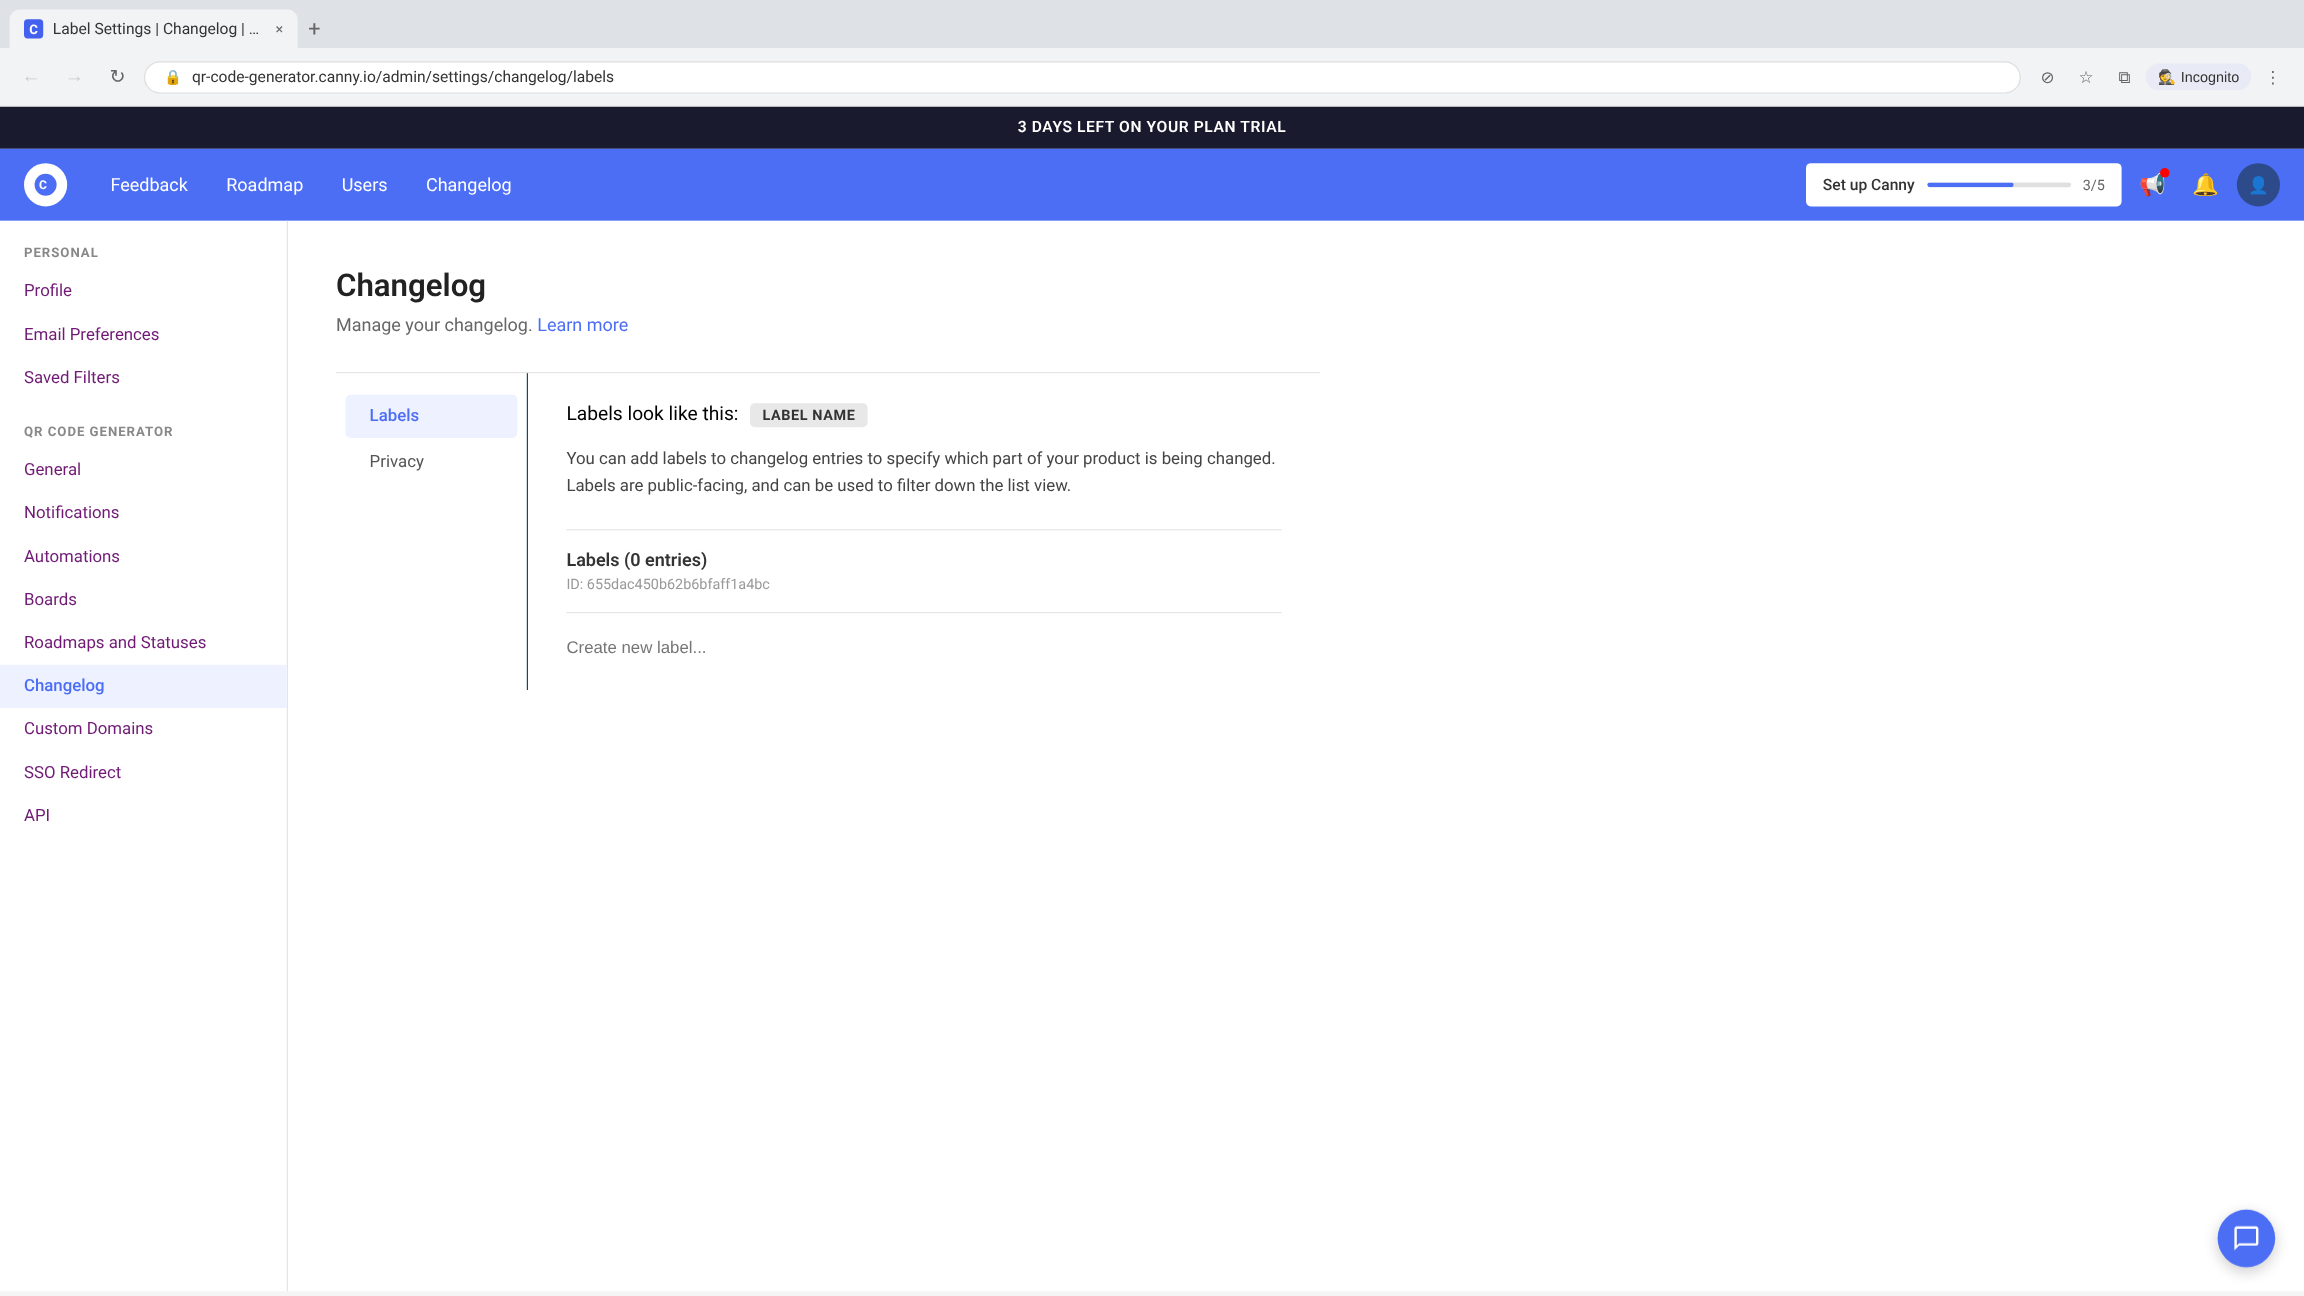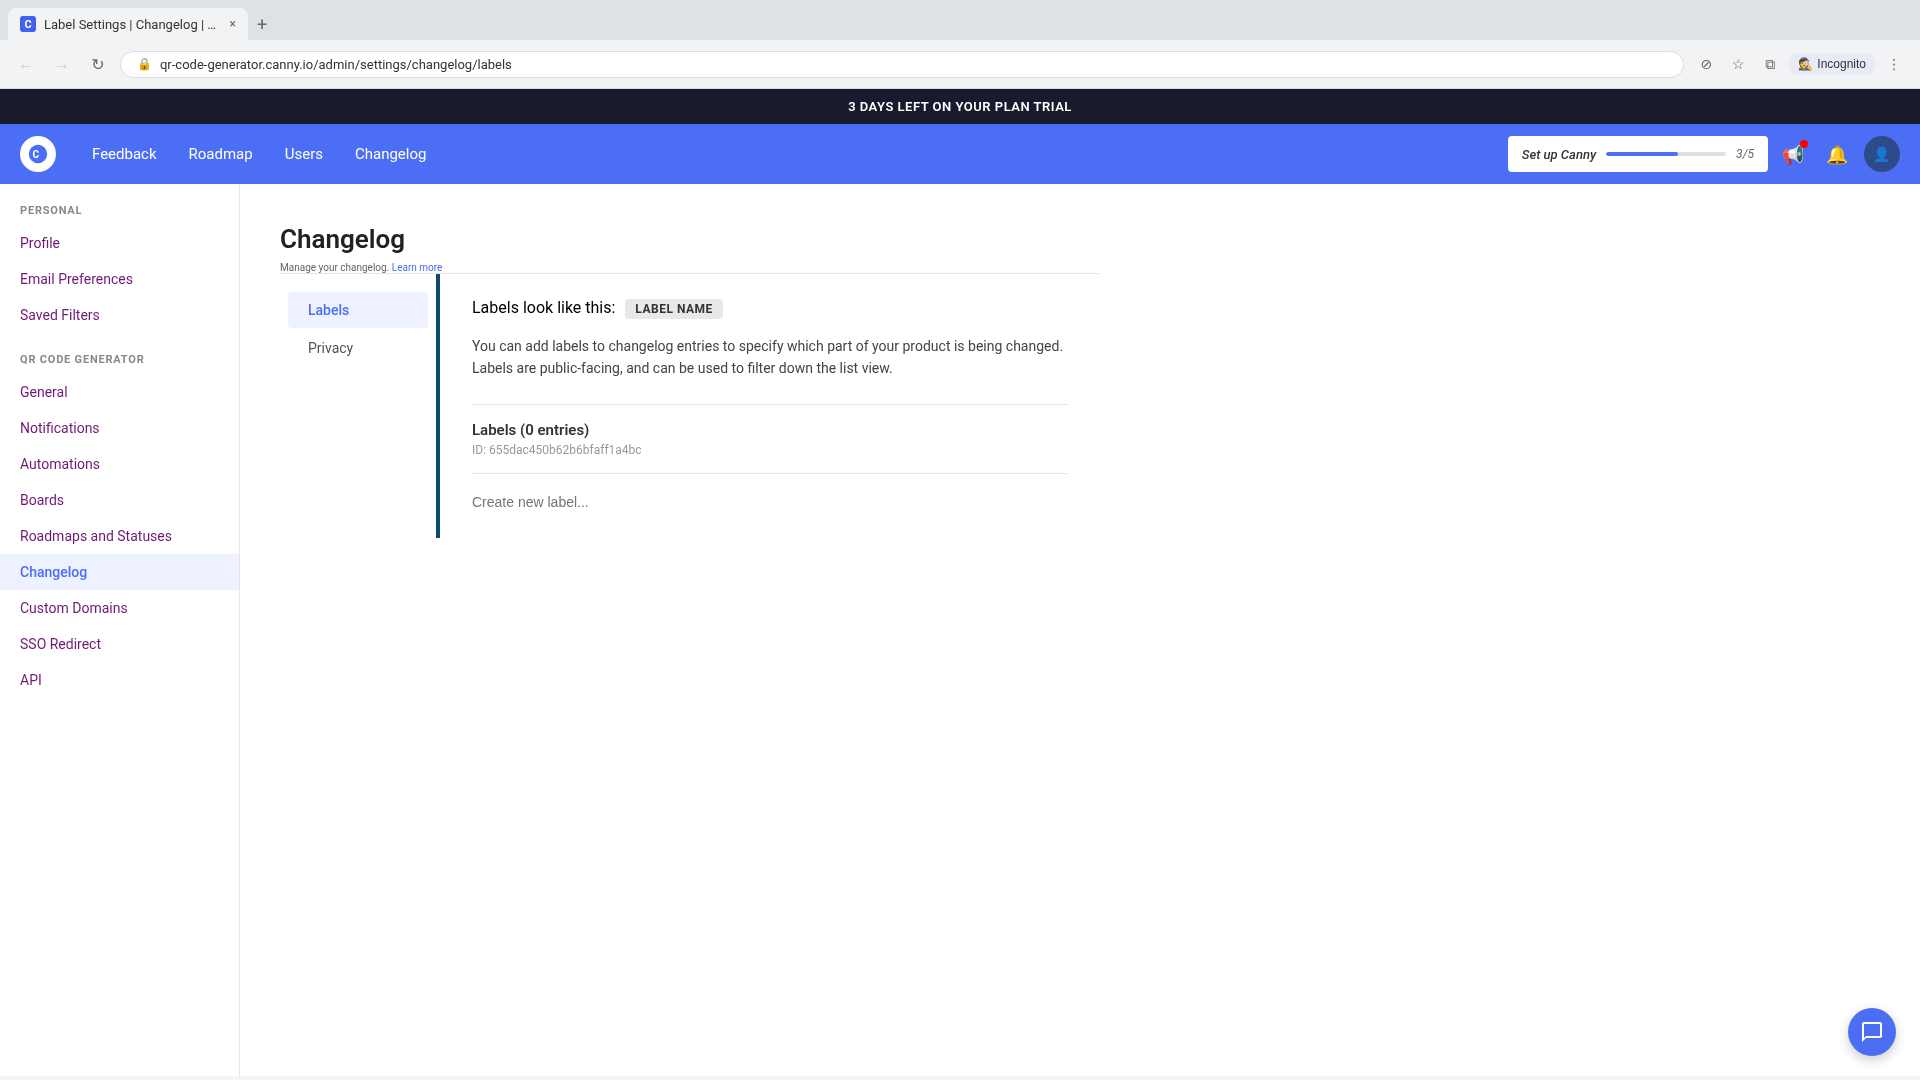--- a/index.html
+++ b/index.html
@@ -24,21 +24,21 @@
 
     
     .trial-banner { background: #1a1a2e; color: white; text-align: center; padding: 10px; font-size: 13px; font-weight: 600; letter-spacing: 0.5px; }
 
     
     .top-nav { background: #4c6ef5; display: flex; align-items: center; padding: 0 20px; height: 60px; gap: 0; }
     .top-nav .logo { width: 36px; height: 36px; background: white; border-radius: 50%; display: flex; align-items: center; justify-content: center; margin-right: 20px; flex-shrink: 0; }
     .top-nav .logo svg { width: 22px; height: 22px; }
     .nav-item { color: white; font-size: 15px; padding: 0 16px; cursor: pointer; height: 60px; display: flex; align-items: center; text-decoration: none; }
     .nav-spacer { flex: 1; }
-    .setup-canny { background: white; border-radius: 4px; display: flex; align-items: center; padding: 0 14px; height: 36px; gap: 10px; font-style: italic; }
+    .setup-canny { background: white; border-radius: 4px; display: flex; align-items: center; padding: 0 14px; height: 36px; gap: 10px; }
     .setup-canny-text { font-size: 13px; font-weight: 500; color: #333; }
     .setup-progress { height: 4px; background: #e0e0e0; border-radius: 2px; width: 120px; overflow: hidden; }
     .setup-progress-fill { height: 100%; background: #4c6ef5; border-radius: 2px; width: 60%; }
     .setup-count { font-size: 12px; color: #666; }
     .nav-icon-btn { width: 36px; height: 36px; border-radius: 50%; display: flex; align-items: center; justify-content: center; cursor: pointer; color: white; font-size: 18px; position: relative; margin-left: 8px; }
     .notification-dot { width: 8px; height: 8px; background: red; border-radius: 50%; position: absolute; top: 4px; right: 4px; }
     .avatar { width: 36px; height: 36px; border-radius: 50%; background: #2d4a8a; display: flex; align-items: center; justify-content: center; color: white; font-size: 14px; margin-left: 8px; cursor: pointer; overflow: hidden; }
 
     
     .main-layout { display: flex; height: calc(1080px - 40px - 48px - 40px - 60px); }
@@ -46,26 +46,26 @@
     
     .sidebar { width: 240px; background: white; border-right: 1px solid #e5e5e5; overflow-y: auto; flex-shrink: 0; }
     .sidebar-section-label { font-size: 11px; font-weight: 700; color: #888; padding: 20px 20px 8px; letter-spacing: 0.8px; text-transform: uppercase; }
     .sidebar-item { display: flex; align-items: center; padding: 10px 20px; font-size: 14px; color: #701a75; cursor: pointer; border-radius: 0; }
     .sidebar-item.active { color: #4c6ef5; background: #eef1ff; font-weight: 500; }
 
     
     .content { flex: 1; background: white; overflow-y: auto; padding: 0; }
     .content-inner { padding: 40px 40px; max-width: 900px; }
     .page-title { font-size: 26px; font-weight: 600; color: #222; margin-bottom: 8px; }
-    .page-subtitle { font-size: 10px; color: #666; }
+    .page-subtitle { font-size: 15px; color: #666; margin-bottom: 30px; }
     .page-subtitle a { color: #4c6ef5; text-decoration: none; }
 
     
     .tabs-content { display: flex; gap: 0; border-top: 1px solid #e5e5e5; }
-    .tab-sidebar { width: 160px; flex-shrink: 0; border-right: 4px solid #0c4a6e; padding: 16px 0; }
+    .tab-sidebar { width: 160px; flex-shrink: 0; border-right: 1px solid #0c4a6e; padding: 16px 0; }
     .tab-item { padding: 10px 20px; font-size: 14px; color: #555; cursor: pointer; border-radius: 4px; margin: 2px 8px; }
     .tab-item.active { color: #4c6ef5; background: #eef1ff; font-weight: 500; }
     .tab-content { flex: 1; padding: 24px 32px; }
 
     .label-example { display: inline-block; background: #e8e8e8; border-radius: 4px; padding: 3px 10px; font-size: 12px; font-weight: 700; color: #333; letter-spacing: 0.5px; margin-left: 6px; }
     .label-description { font-size: 14px; color: #444; line-height: 1.6; margin: 16px 0 24px; }
     .section-divider { border: none; border-top: 1px solid #e5e5e5; margin: 16px 0; }
     .labels-header { font-size: 15px; font-weight: 600; color: #333; margin-bottom: 4px; }
     .labels-id { font-size: 12px; color: #999; margin-bottom: 16px; }
     .create-label-input { width: 100%; border: none; outline: none; font-size: 14px; color: #999; padding: 4px 0; cursor: text; }

